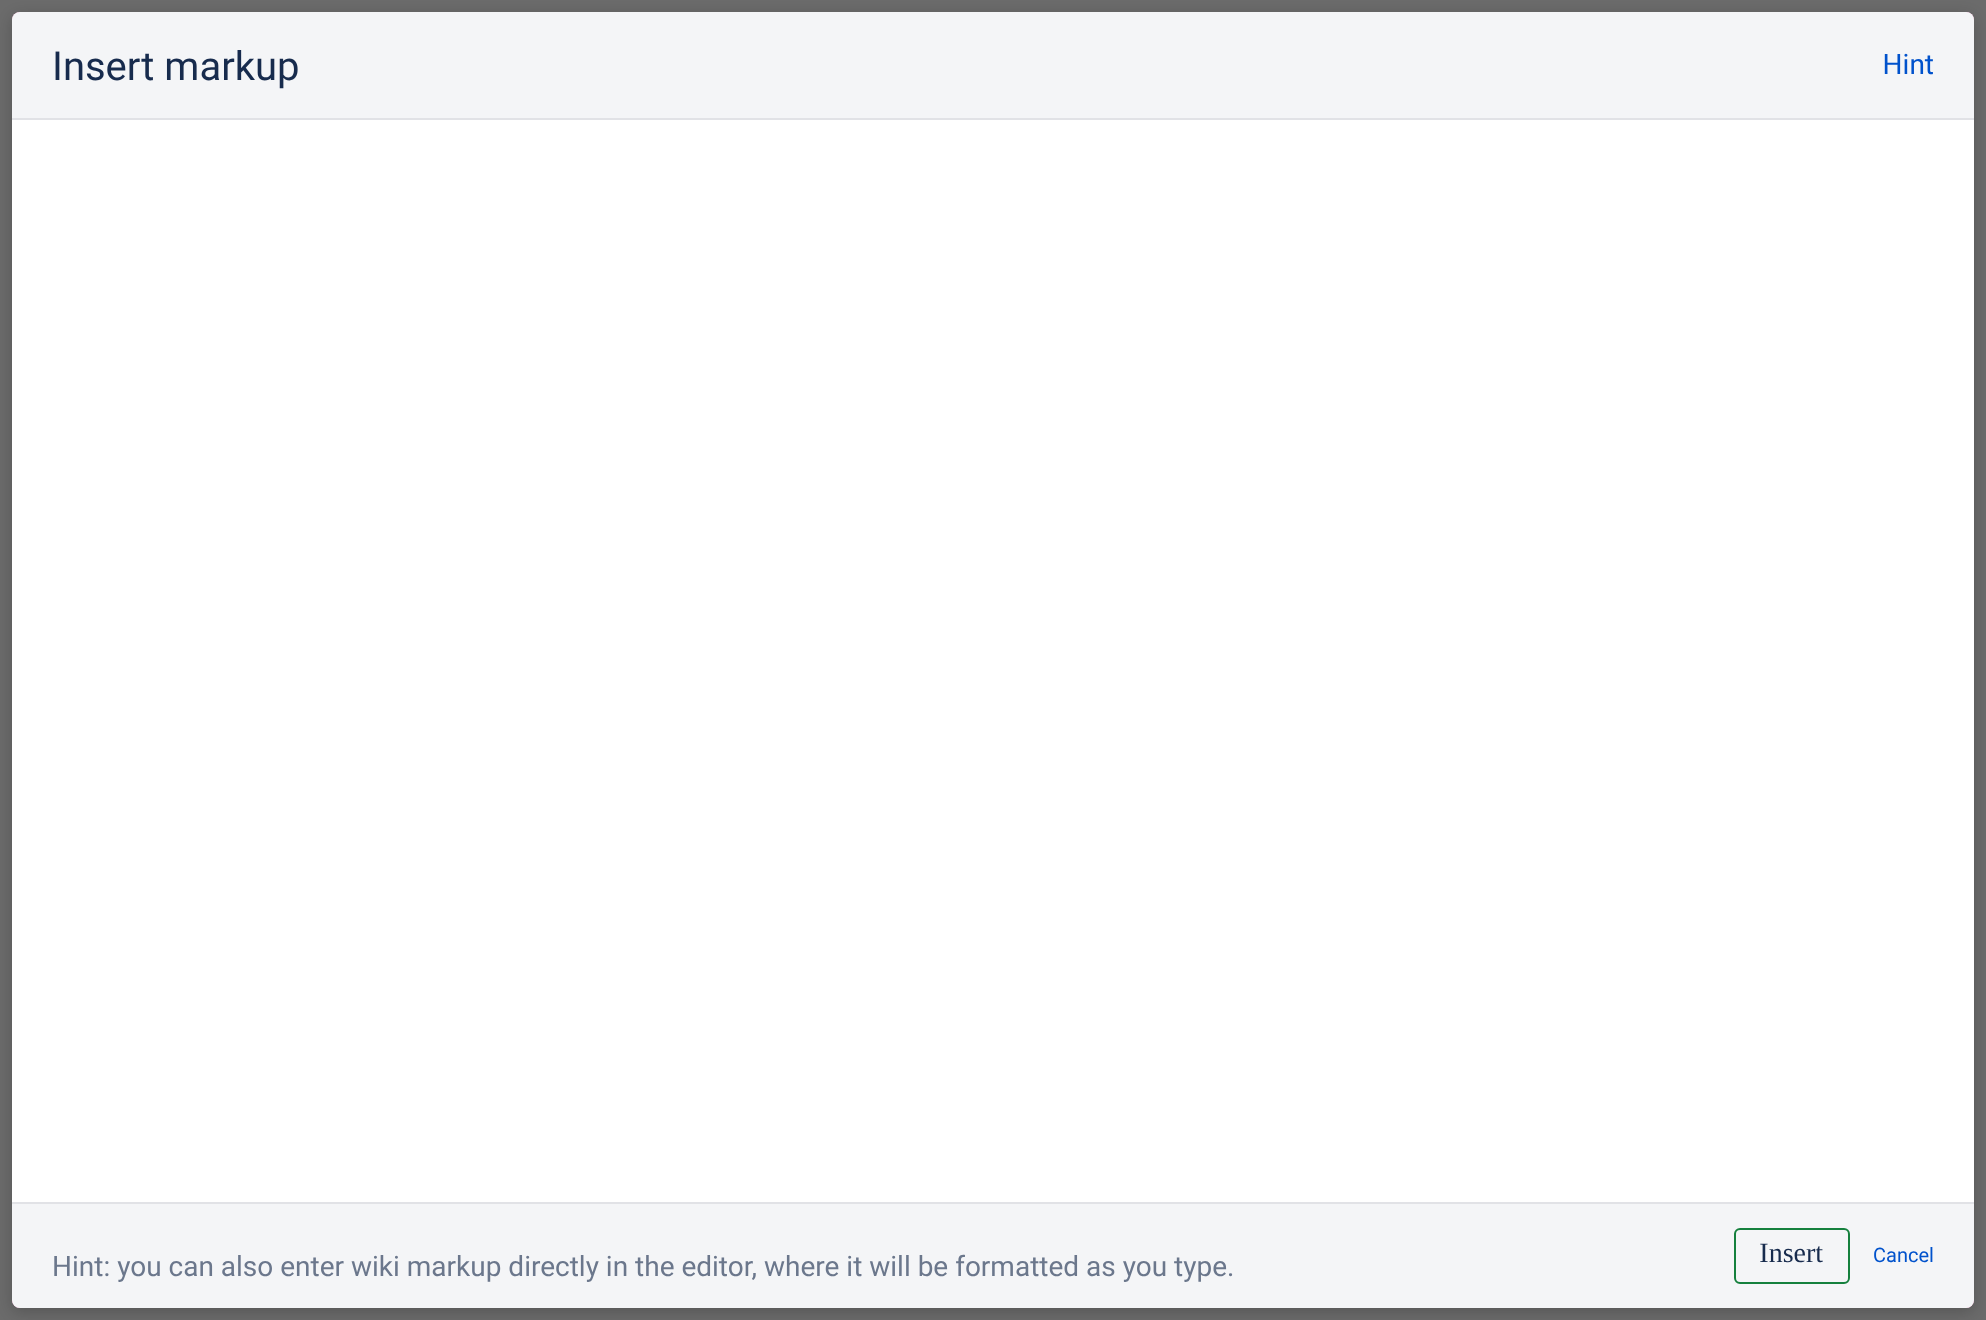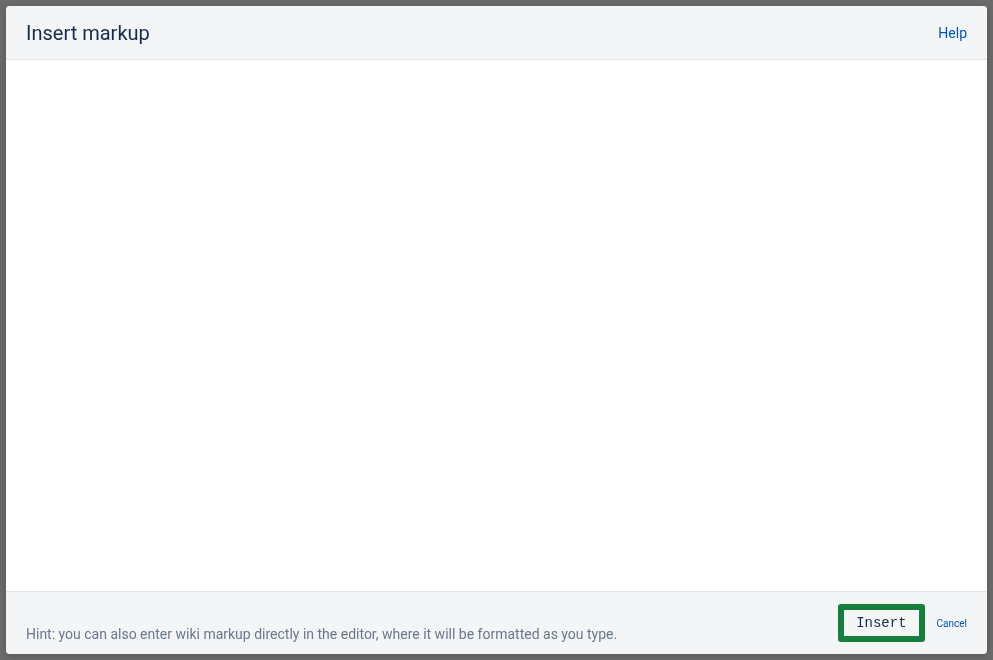--- a/index.html
+++ b/index.html
@@ -77,42 +77,42 @@
       font-size: 14px;
       color: #6b778c;
     }
     .footer-actions {
       display: flex;
       align-items: center;
       gap: 12px;
     }
     .insert-button {
       background: #f4f5f7;
-      border: 6px solid #15803d;
+      border: 1px solid #15803d;
       border-radius: 3px;
       padding: 5px 12px;
       font-size: 14px;
       color: #172b4d;
       cursor: pointer;
-      font-family: Liberation Mono, monospace;
+      font-family: Liberation Serif, serif;
     }
     .cancel-link {
       color: #0052cc;
       font-size: 10px;
       text-decoration: none;
       cursor: pointer;
     }
   </style>
 </head>
 <body>
 
 <div class="dialog">
   <div class="dialog-header">
     <h2 class="dialog-title">Insert markup</h2>
-    <a class="help-link">Help</a>
+    <a class="help-link">Hint</a>
   </div>
   <div class="dialog-body">
     <textarea class="markup-textarea" value="" style=""></textarea>
   </div>
   <div class="dialog-footer">
     <span class="hint-text">Hint: you can also enter wiki markup directly in the editor, where it will be formatted as you type.</span>
     <div class="footer-actions">
       <button class="insert-button">Insert</button>
       <a class="cancel-link">Cancel</a>
     </div>

